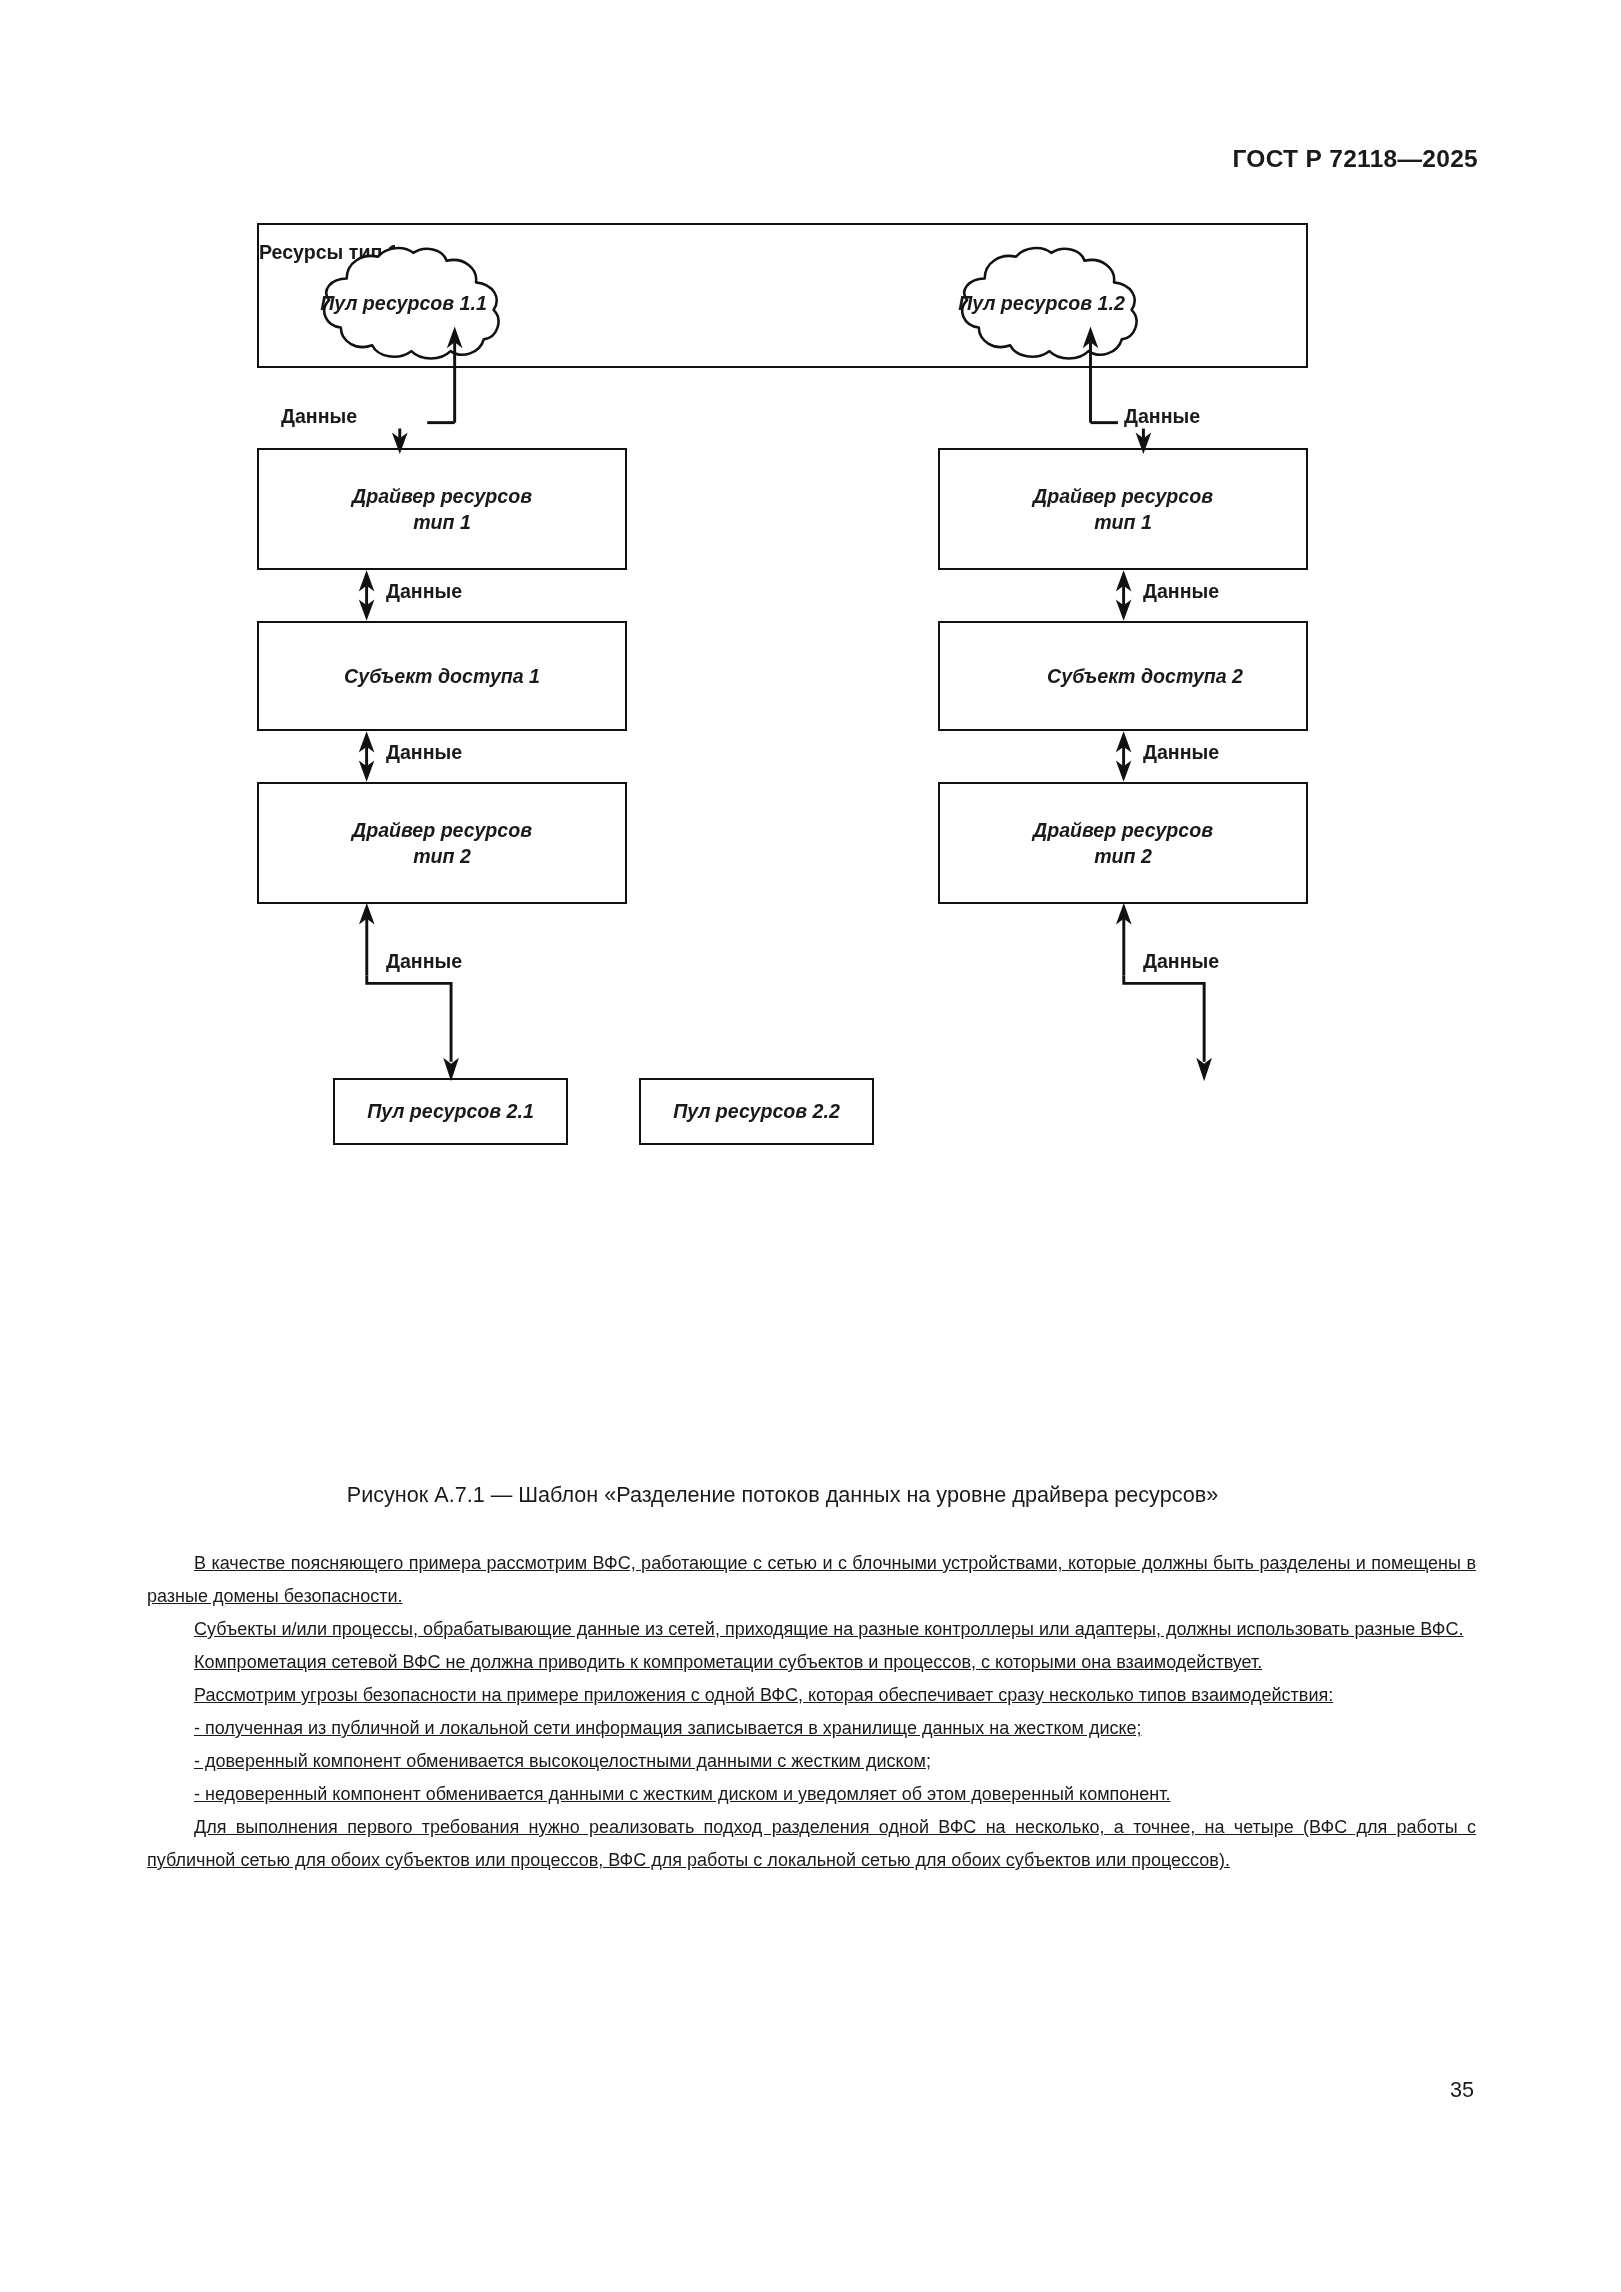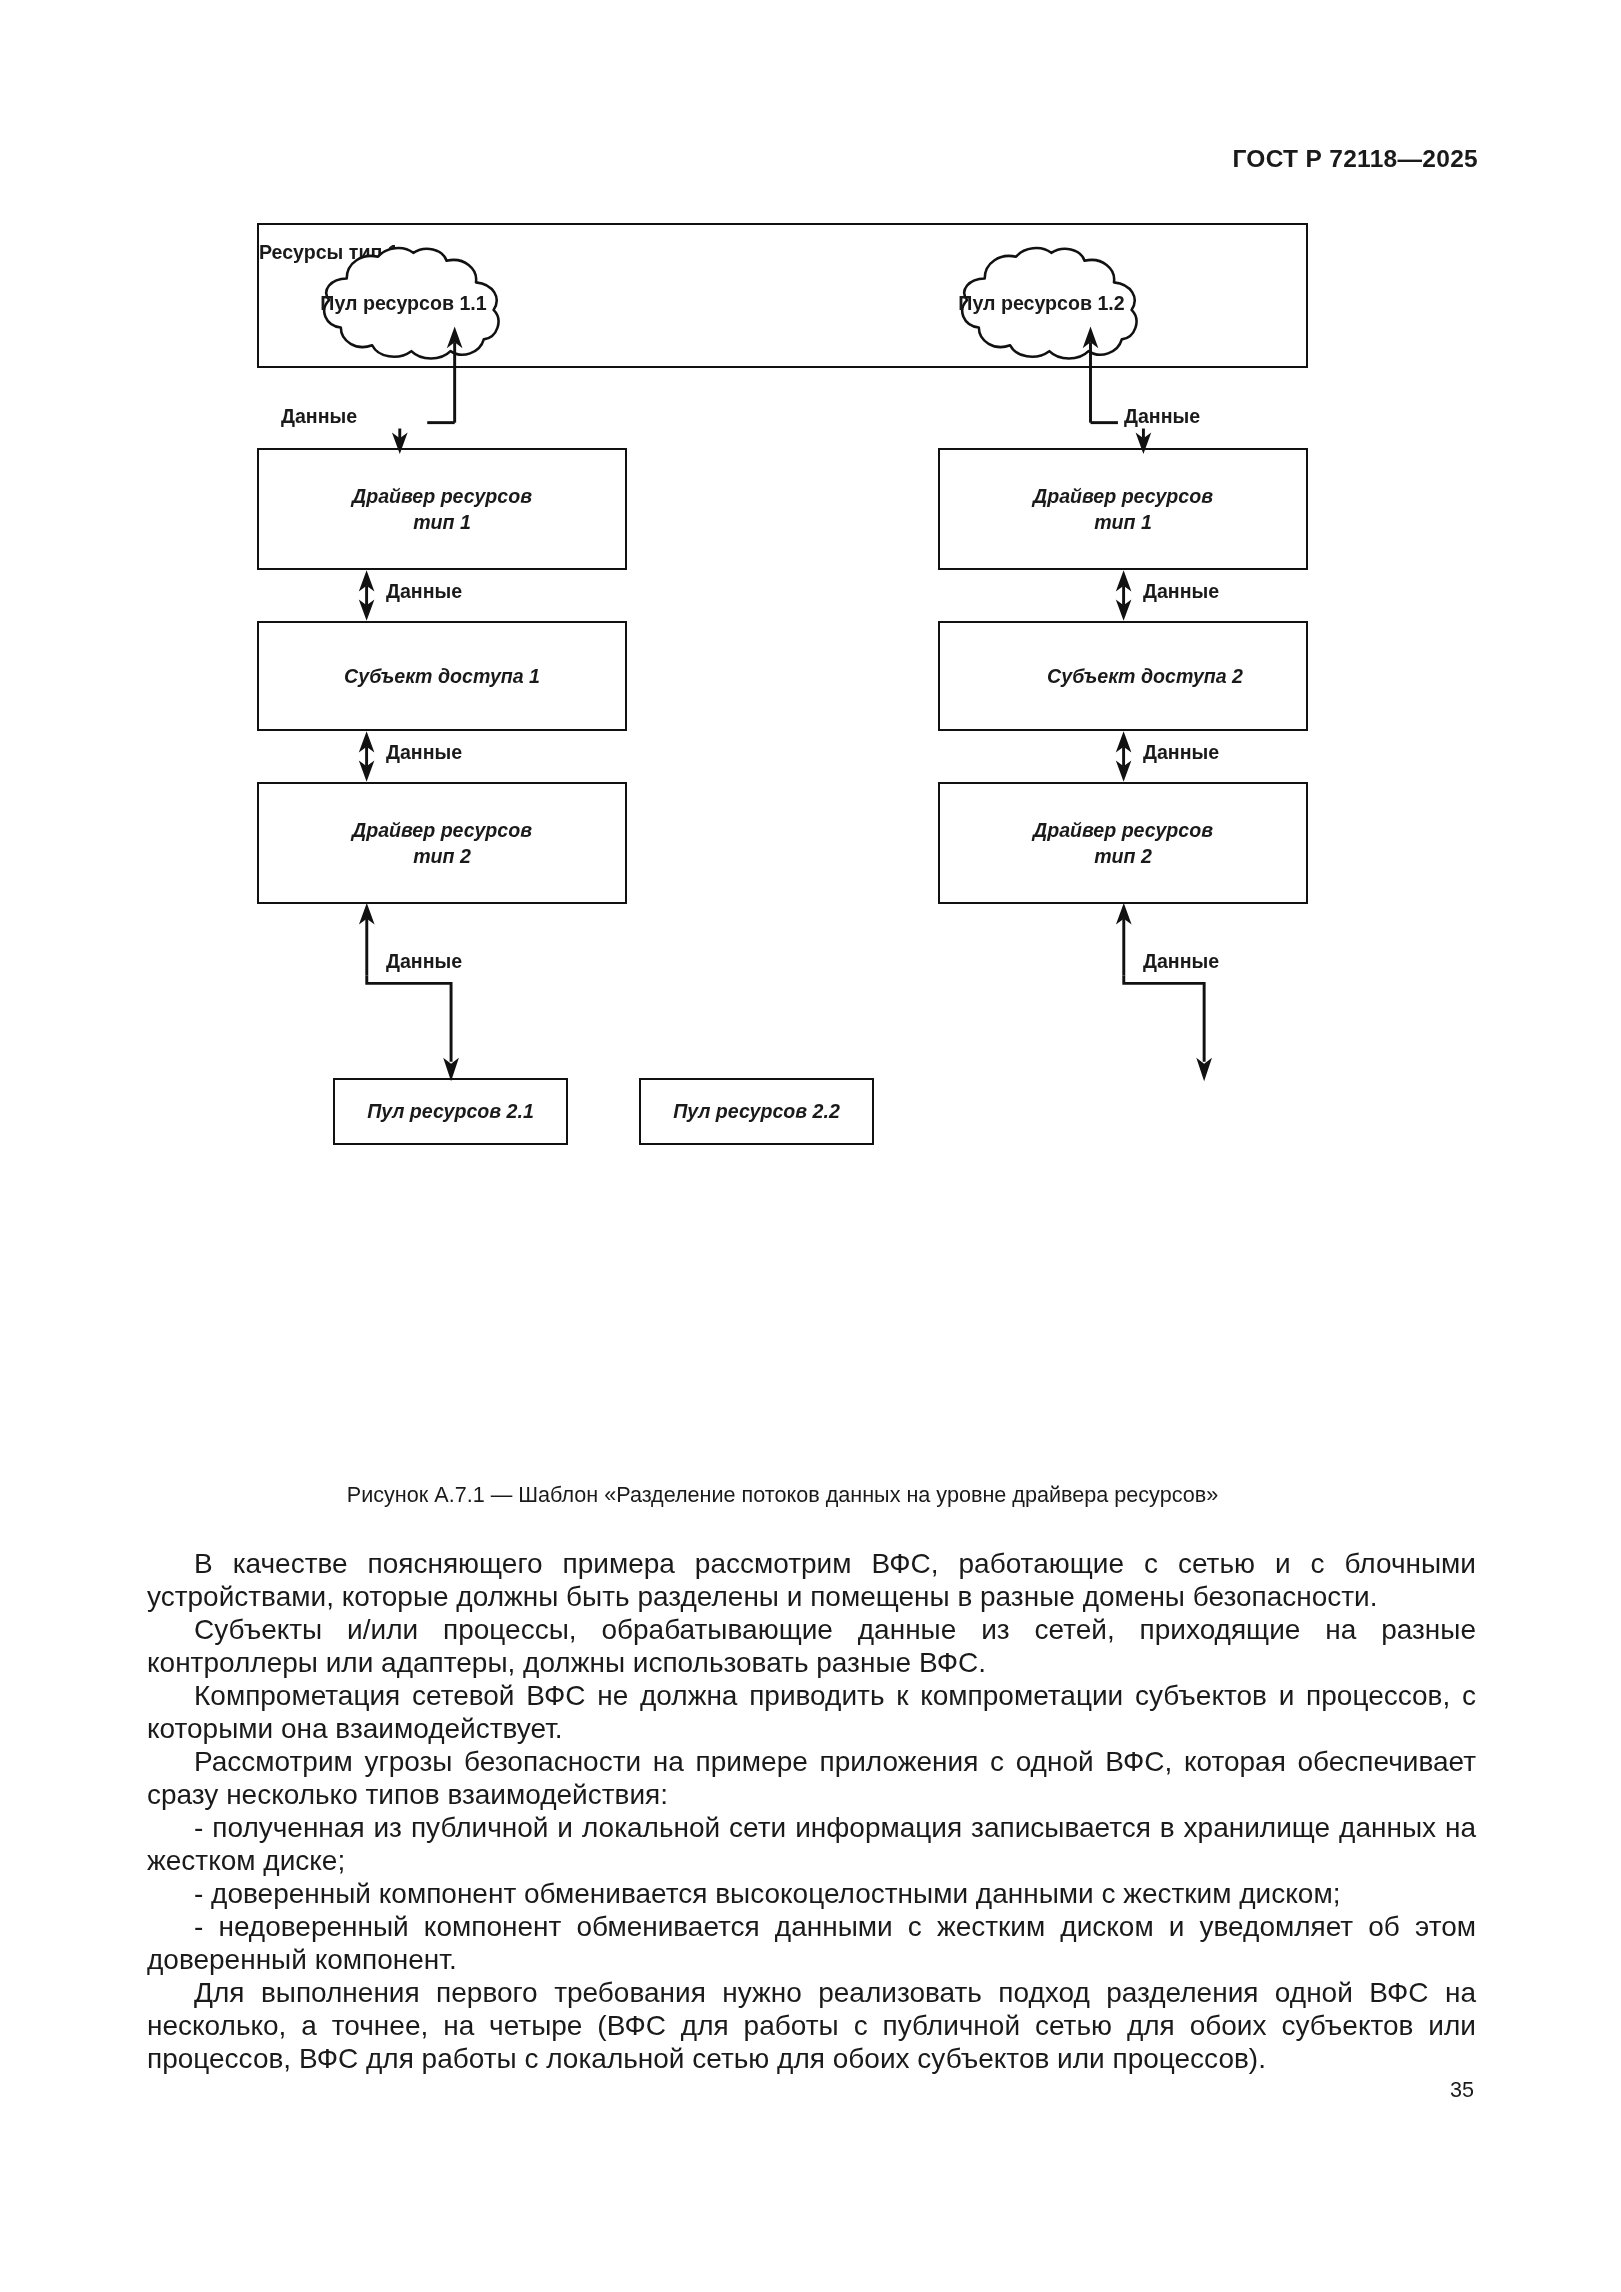--- a/index.html
+++ b/index.html
@@ -39,39 +39,40 @@
     text-align:center; font-size:19.6px; font-weight:bold;
     line-height:1.35;
     font-style:italic;
   }
   .node.thin { border-width:2.5px; }
 
   .cloud-wrap { position:absolute; }
   .cloud-wrap svg { display:block; width:100%; height:100%; }
   .cloud-label {
     position:absolute; width:100%; top:50%; transform:translateY(-50%);
-    text-align:center; font-size:19.6px; font-weight:bold; white-space:nowrap;
+    text-align:center; font-size:19.6px; font-weight:bold; white-space:nowrap;font-style:italic;
   }
 
   .conn { position:absolute; }
   .conn svg { display:block; overflow:visible; }
   .conn-label {
     position:absolute; font-size:19.6px; font-weight:bold; white-space:nowrap;
   }
 
   .fig-caption {
     position:absolute; left:0; top:1259px; width:1051px;
     text-align:center; font-size:21.6px; white-space:nowrap;
   }
 
   
   .body-text {
     position:absolute; left:147px; top:1547px; width:1329px;
-    font-size:28px; line-height:33px;
+    font-size:18px; line-height:33px;
     text-align:justify;
+    text-decoration:underline;
   }
   .body-text p { margin:0; }
   .body-text p.ind { text-indent:47px; }
   .body-text p.hang { text-indent:47px; }
 
   .folio {
     position:absolute; right:147px; top:2051px;
     font-size:21.6px;
     margin-top:26px;
   }

